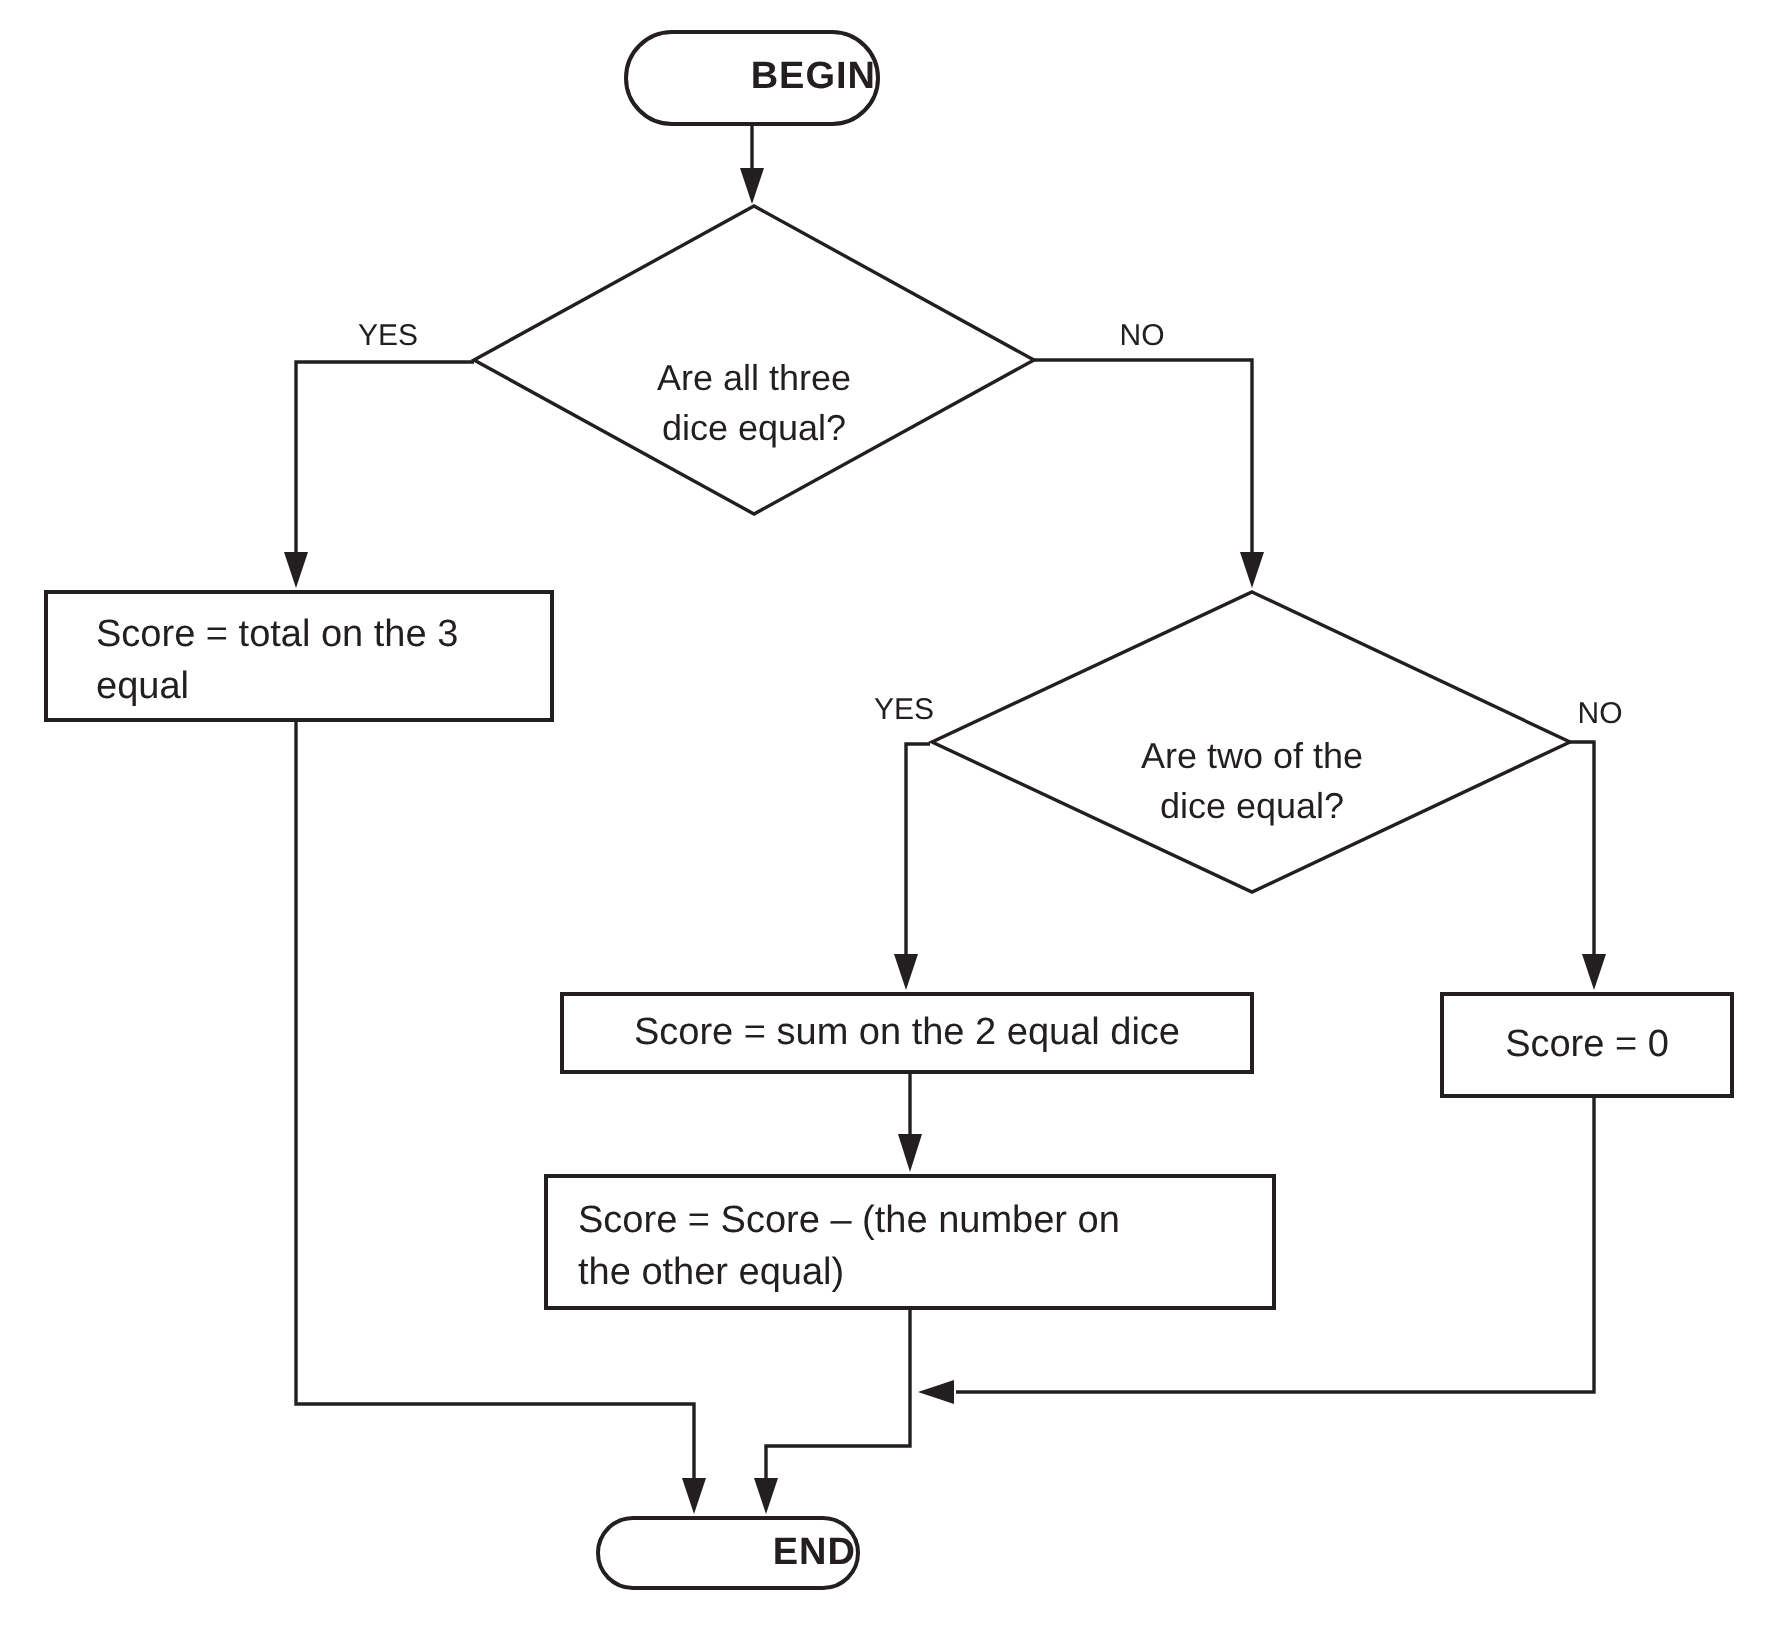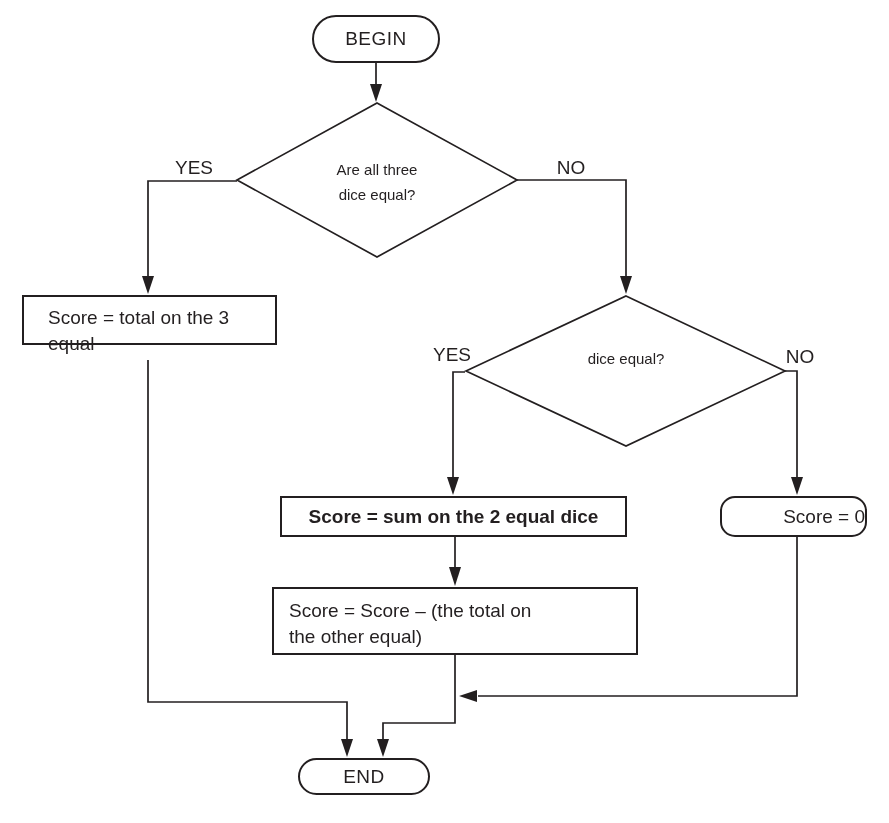--- a/index.html
+++ b/index.html
@@ -8,35 +8,35 @@
     --bg:#ffffff;
   }
   *{box-sizing:border-box;margin:0;padding:0;}
   html,body{width:889px;height:823px;background:var(--bg);}
   body{font-family:"Liberation Sans", sans-serif;color:var(--text);}
   .stage{position:relative;width:889px;height:823px;background:var(--bg);overflow:hidden;}
   .layer{position:absolute;left:0;top:0;}
   svg{display:block;}
 
   .node{position:absolute;background:var(--bg);border:2px solid var(--line);font-size:19px;color:var(--text);}
-  .terminal{display:flex;align-items:center;justify-content:center;letter-spacing:.5px;}
+  .terminal{display:flex;align-items:center;justify-content:flex-end;letter-spacing:.5px;font-weight:bold;}
   .terminal.begin{left:312px;top:15px;width:128px;height:48px;border-radius:24px;}
   .terminal.end{left:298px;top:758px;width:132px;height:37px;border-radius:25px;}
 
   .process{line-height:26px;}
-  .process.score-total{left:22px;top:295px;width:255px;height:50px;padding:8px 8px 0 24px;}
-  .process.score-sum{left:280px;top:496px;width:347px;height:41px;display:flex;align-items:center;justify-content:center;font-weight:bold;}
+  .process.score-total{left:22px;top:295px;width:255px;height:66px;padding:8px 8px 0 24px;}
+  .process.score-sum{left:280px;top:496px;width:347px;height:41px;display:flex;align-items:center;justify-content:center;}
   .process.score-subtract{left:272px;top:587px;width:366px;height:68px;padding:9px 8px 0 15px;}
-  .process.score-zero{left:720px;top:496px;width:147px;height:41px;display:flex;align-items:center;justify-content:flex-end;border-radius:15px;}
+  .process.score-zero{left:720px;top:496px;width:147px;height:53px;display:flex;align-items:center;justify-content:center;}
 
-  .diamond-text{position:absolute;width:220px;text-align:center;font-size:15px;line-height:25px;color:var(--text);}
+  .diamond-text{position:absolute;width:220px;text-align:center;font-size:18px;line-height:25px;color:var(--text);margin-top:20px;}
   .diamond-text.d1{left:267px;top:157px;}
   .diamond-text.d2{left:516px;top:346px;}
 
-  .branch-label{position:absolute;font-size:19px;color:var(--text);transform:translate(-50%,-50%);white-space:nowrap;}
+  .branch-label{position:absolute;font-size:15px;color:var(--text);transform:translate(-50%,-50%);white-space:nowrap;}
   .branch-label.yes1{left:194px;top:168px;}
   .branch-label.no1{left:571px;top:168px;}
   .branch-label.yes2{left:452px;top:355px;}
   .branch-label.no2{left:800px;top:357px;}
 
   .shape{fill:var(--bg);stroke:var(--line);stroke-width:1.7;}
   .conn{fill:none;stroke:var(--line);stroke-width:1.7;}
   .arrow{fill:var(--line);stroke:none;}
 </style>
 </head>
@@ -80,35 +80,36 @@
   </div>
   <div class="branch-label yes1">YES</div>
   <div class="branch-label no1">NO</div>
 
   <div class="node process score-total">
     <div>Score = total on the 3</div>
     <div>equal</div>
   </div>
 
   <div class="diamond-text d2">
+    <div>Are two of the</div>
     <div>dice equal?</div>
   </div>
   <div class="branch-label yes2">YES</div>
   <div class="branch-label no2">NO</div>
 
   <div class="node process score-sum">
     <div>Score = sum on the 2 equal dice</div>
   </div>
 
   <div class="node process score-zero">
     <div>Score = 0</div>
   </div>
 
   <div class="node process score-subtract">
-    <div>Score = Score – (the total on</div>
+    <div>Score = Score – (the number on</div>
     <div>the other equal)</div>
   </div>
 
   <div class="node terminal end">
     <span>END</span>
   </div>
 
 </div>
 
 </body></html>

